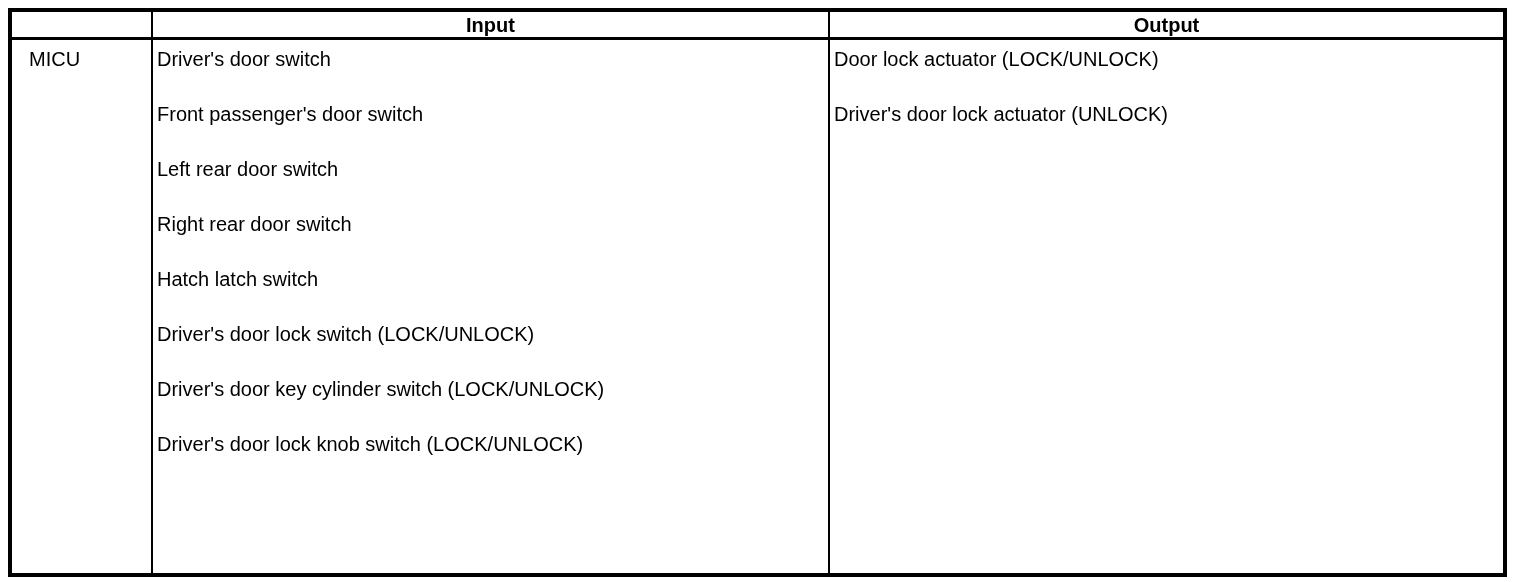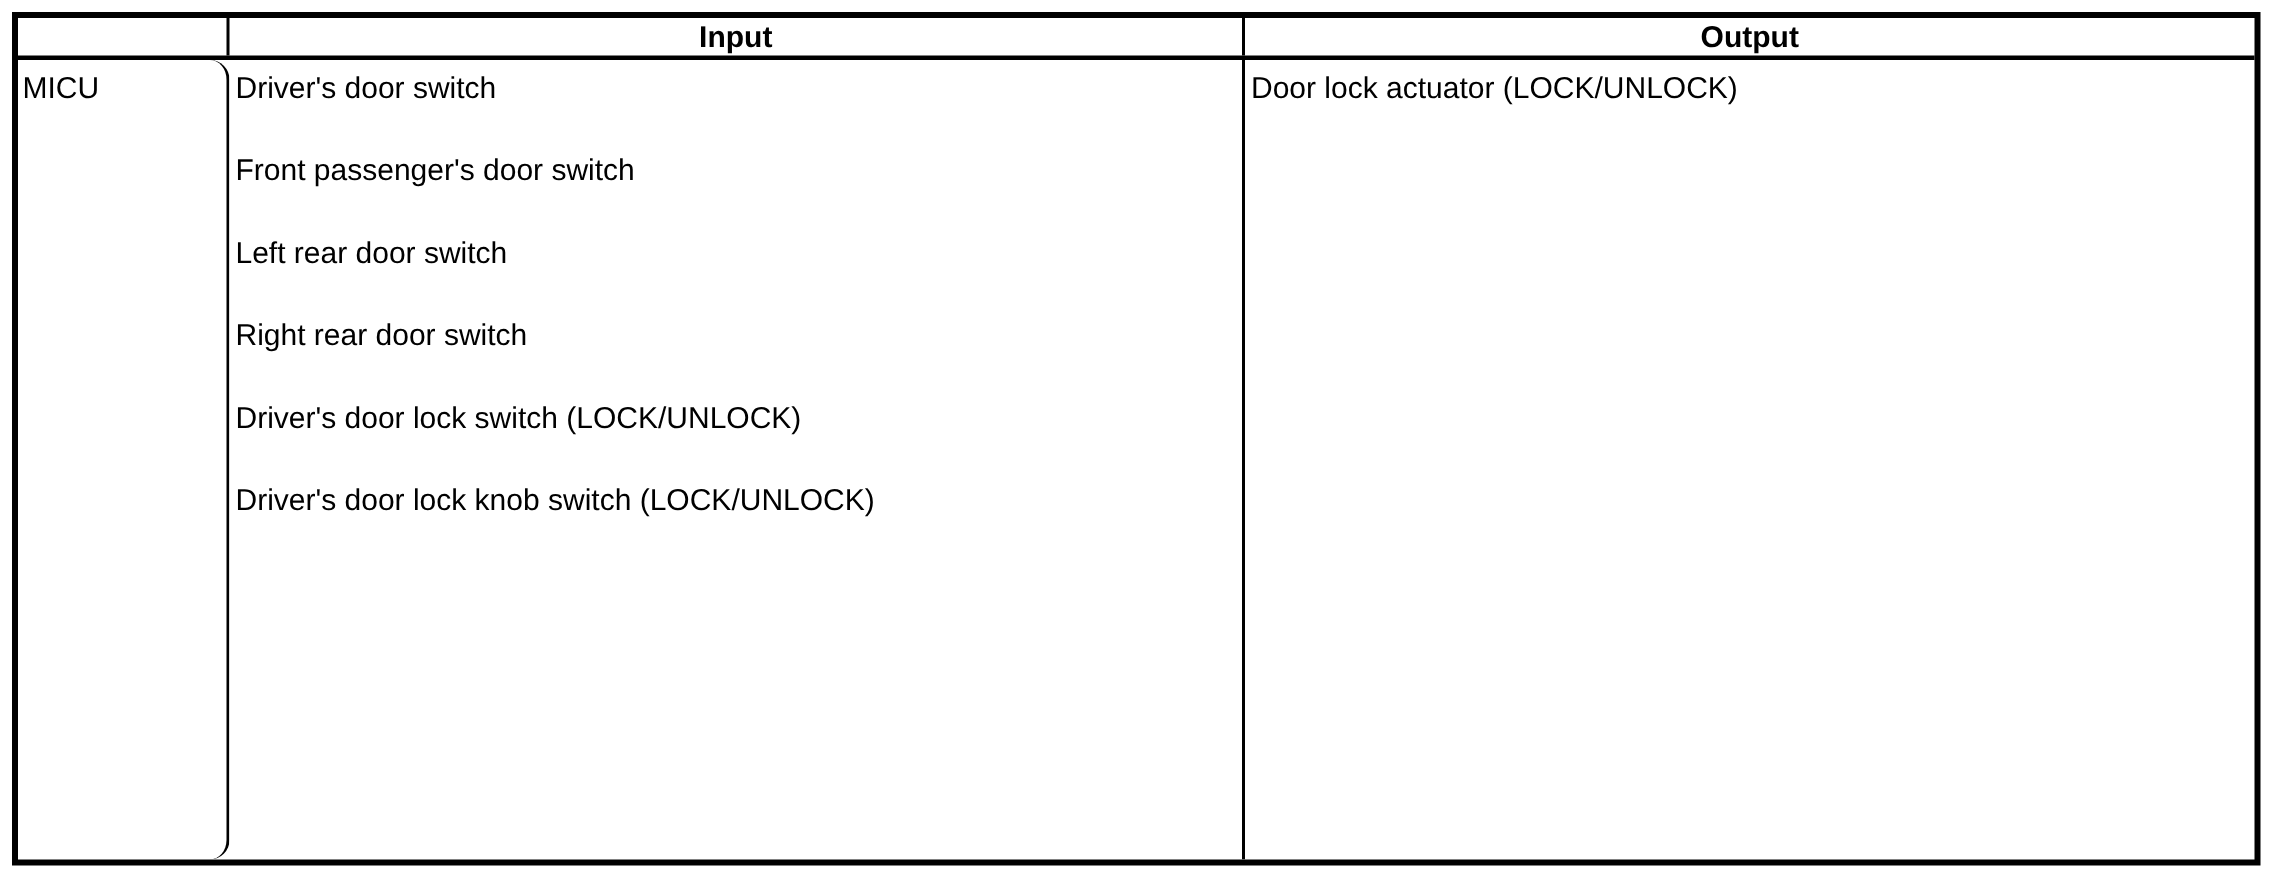--- a/index.html
+++ b/index.html
@@ -47,21 +47,21 @@
   .col-output { flex: 1 1 auto; }
   .header-cell {
     display: flex;
     align-items: center;
     justify-content: center;
     font-weight: bold;
     font-size: 20px;
     line-height: 20px;
   }
   .body .cell { padding: 7px 4px 0 4px; }
-  .body .col-unit { padding-left: 3px; border-radius: 13px; }
+  .body .col-unit { padding-left: 17px; }
   .item {
     height: 55px;
     font-size: 20px;
     line-height: 24px;
     white-space: nowrap;
     overflow: hidden;
   }
 </style>
 </head>
 <body>
@@ -78,23 +78,26 @@
 
     <div class="cell col-unit">
       <div class="item">MICU</div>
     </div>
 
     <div class="cell col-input">
       <div class="item">Driver's door switch</div>
       <div class="item">Front passenger's door switch</div>
       <div class="item">Left rear door switch</div>
       <div class="item">Right rear door switch</div>
+      <div class="item">Hatch latch switch</div>
       <div class="item">Driver's door lock switch (LOCK/UNLOCK)</div>
+      <div class="item">Driver's door key cylinder switch (LOCK/UNLOCK)</div>
       <div class="item">Driver's door lock knob switch (LOCK/UNLOCK)</div>
     </div>
 
     <div class="cell col-output">
       <div class="item">Door lock actuator (LOCK/UNLOCK)</div>
+      <div class="item">Driver's door lock actuator (UNLOCK)</div>
     </div>
 
   </div>
 
 </div>
 
 </body></html>

